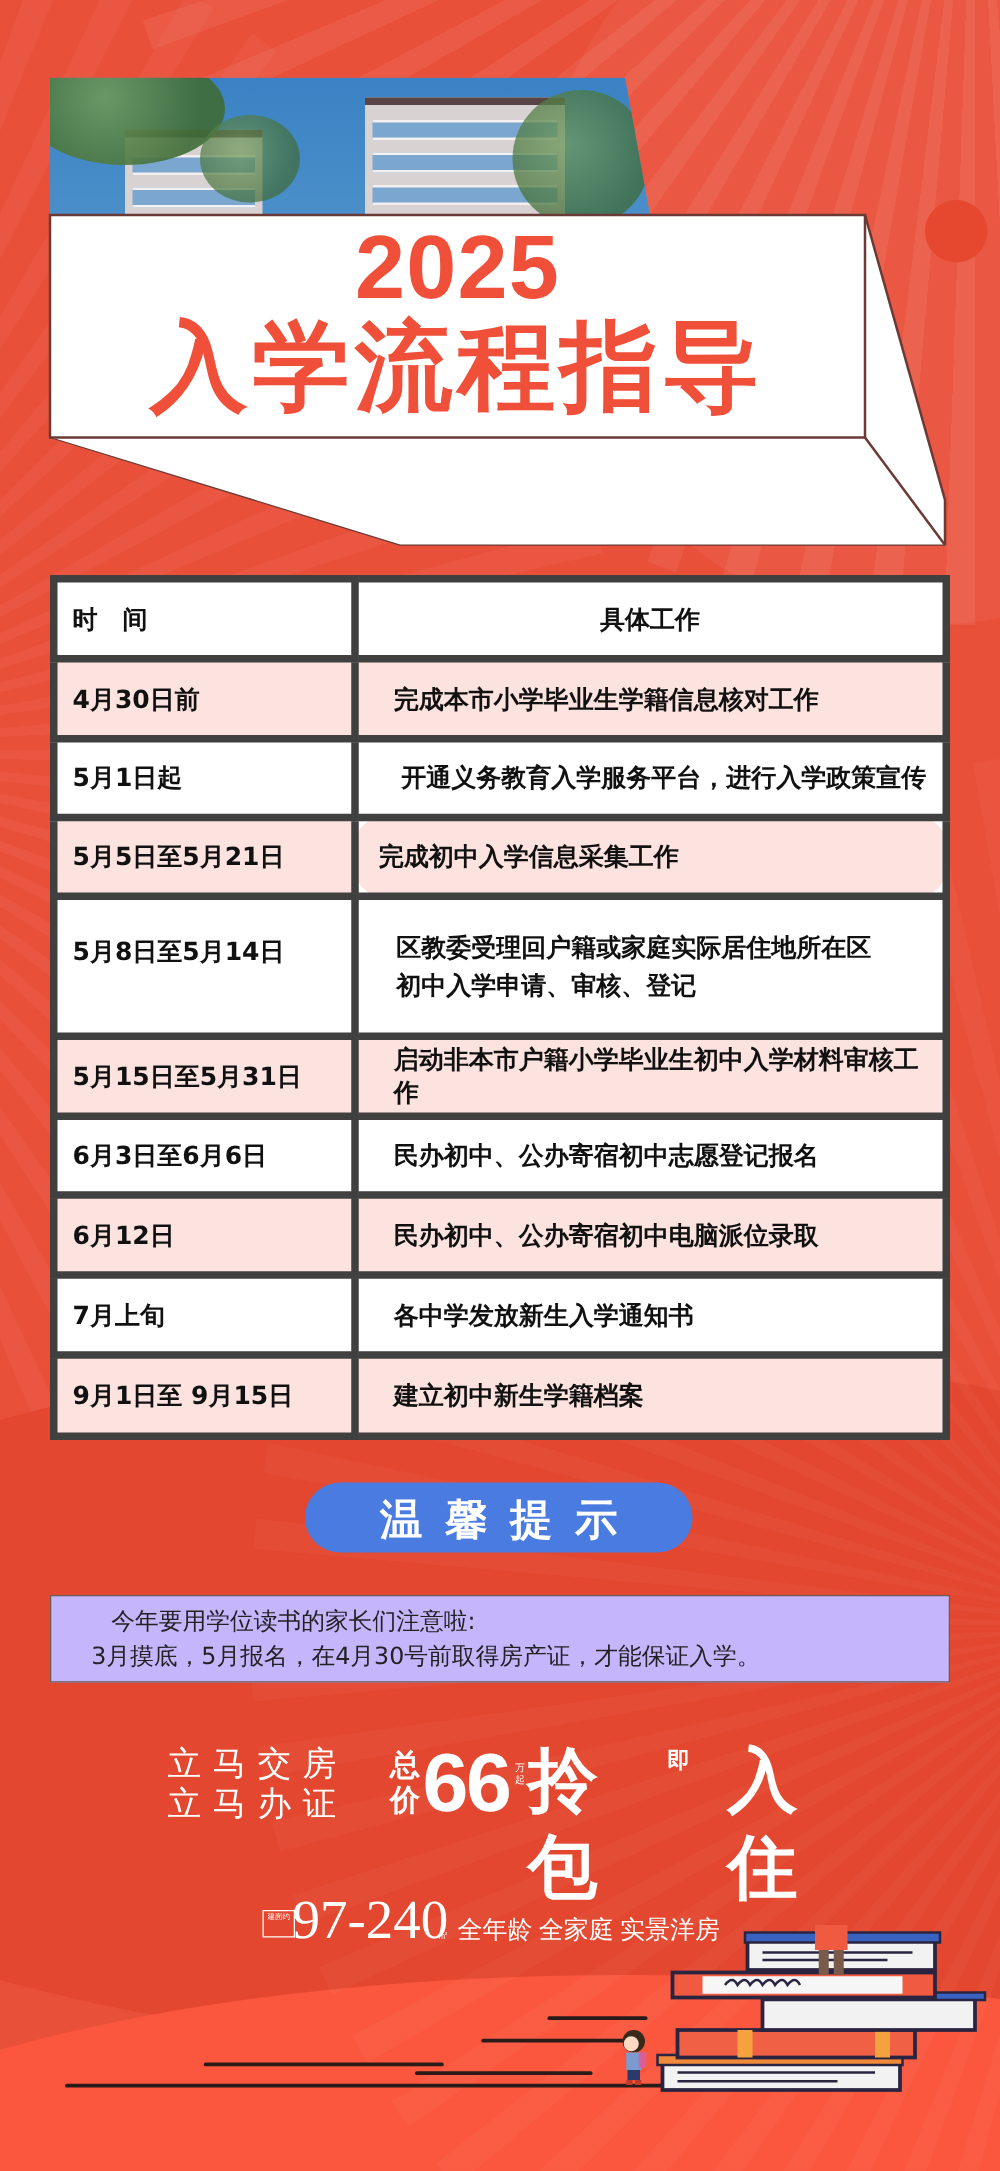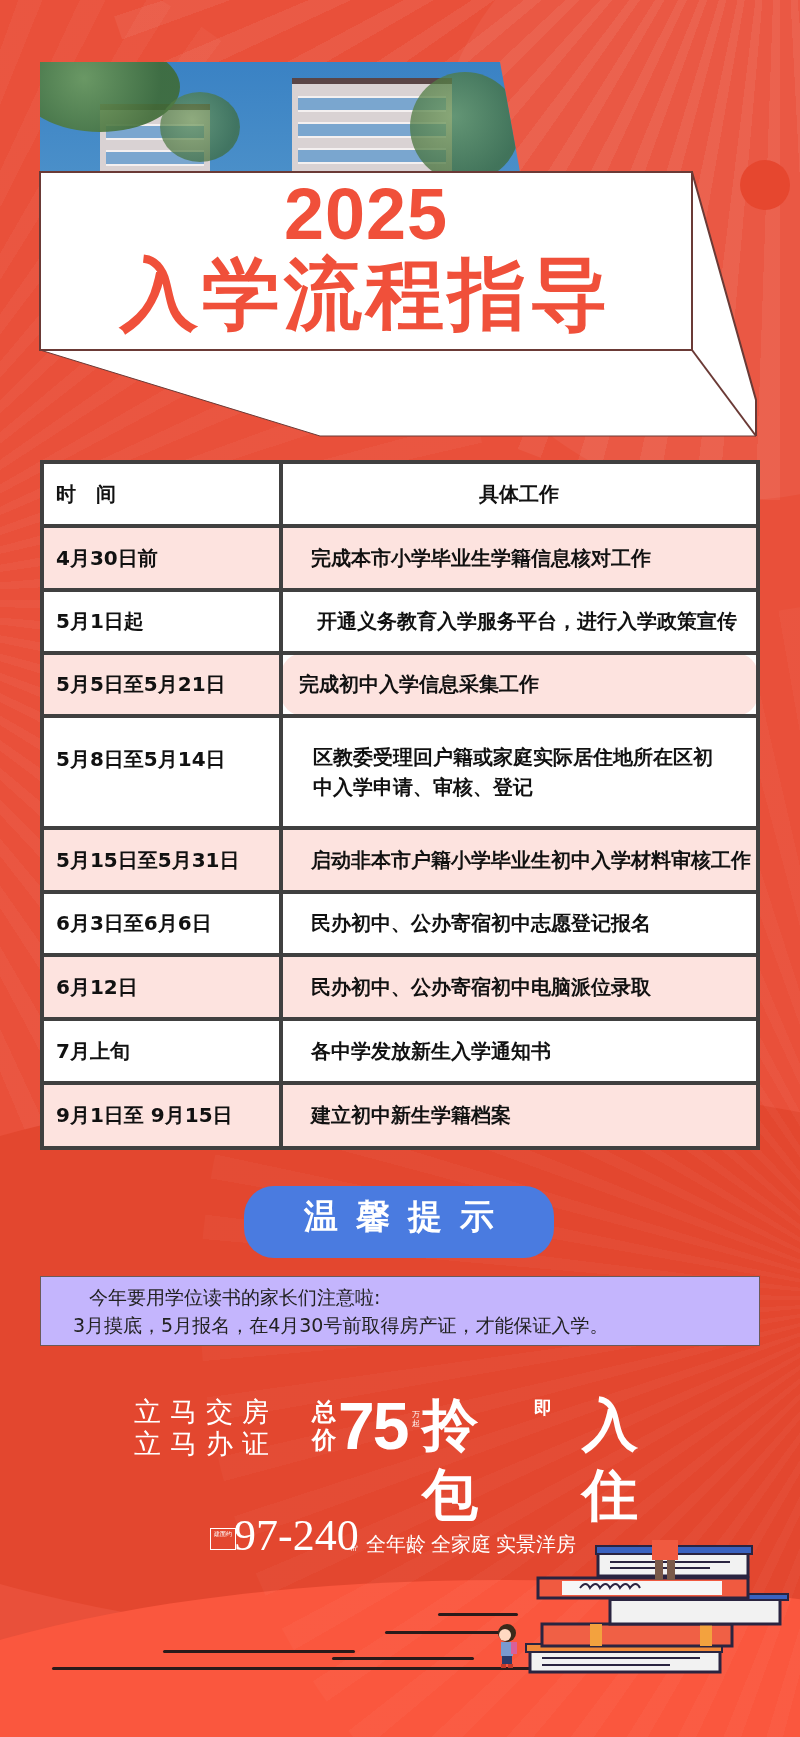--- a/index.html
+++ b/index.html
@@ -18,27 +18,27 @@
   .bldg{position:absolute;background:#d9d2d3;border-top:6px solid #5a4546;}
   .bldg .win{position:absolute;left:6px;right:6px;height:12px;background:#7aa6cf;border-top:2px solid #f4f0f0;border-bottom:2px solid #f4f0f0;}
   
   .banner-svg{position:absolute;left:0;top:0;}
   .title-year{position:absolute;left:40px;top:178px;width:652px;text-align:center;
     font-family:"Liberation Sans",sans-serif;font-weight:bold;font-size:72px;line-height:72px;color:#f0503a;letter-spacing:1px;}
   .title-main{position:absolute;left:40px;top:252px;width:652px;text-align:center;
     font-weight:bold;font-size:78px;line-height:84px;color:#f0503a;letter-spacing:4px;}
   
   .table{position:absolute;left:40px;top:460px;width:720px;border-collapse:collapse;background:#fff;}
-  .table td{border:4px solid #404040;font-weight:bold;font-size:20px;color:#111;vertical-align:middle;}
+  .table td{border:6px solid #404040;font-weight:bold;font-size:20px;color:#111;vertical-align:middle;}
   .table td.c1{width:222px;padding-left:12px;}
   .table td.c2{padding-left:28px;}
   .table tr.alt td{background:#fde3df;}
   .table tr.head td.c2{text-align:center;padding-left:0;}
   
-  .tip-pill{position:absolute;left:244px;top:1186px;width:310px;height:72px;border-radius:30px;background:#4a7be0;
+  .tip-pill{position:absolute;left:244px;top:1186px;width:310px;height:56px;border-radius:30px;background:#4a7be0;
     color:#fff;font-weight:bold;font-size:34px;line-height:60px;text-align:center;letter-spacing:18px;text-indent:18px;}
   .tip-box{position:absolute;left:40px;top:1276px;width:720px;height:70px;background:#c4b5fd;border:1px solid #6b5a58;box-sizing:border-box;
     padding:6px 0 0 48px;font-size:19px;line-height:28px;color:#222;}
   
   .promo{position:absolute;left:134px;top:1394px;height:70px;color:#fff;}
   .promo .left{position:absolute;left:0;top:2px;font-size:27px;line-height:32px;letter-spacing:9px;width:170px;}
   .promo .zong{position:absolute;left:178px;top:4px;font-weight:bold;font-size:24px;line-height:28px;width:28px;}
   .promo .num{position:absolute;left:204px;top:-8px;font-family:"Liberation Sans",sans-serif;font-weight:bold;font-size:66px;line-height:80px;letter-spacing:-2px;}
   .promo .wan{position:absolute;left:278px;top:16px;font-size:8px;line-height:9px;width:9px;}
   .promo .bao{position:absolute;left:288px;top:-4px;font-weight:bold;font-size:56px;line-height:70px;}
@@ -139,21 +139,21 @@
   <div>今年要用学位读书的家长们注意啦:</div>
   <div style="margin-left:-16px;">3月摸底，5月报名，在4月30号前取得房产证，才能保证入学。</div>
 </div>
 
 <div class="promo">
   <div class="left">
     <div>立马交房</div>
     <div>立马办证</div>
   </div>
   <div class="zong">总价</div>
-  <div class="num">75</div>
+  <div class="num">66</div>
   <div class="wan">万起</div>
   <div class="bao">拎包</div>
   <div class="ji">即</div>
   <div class="ruzhu">入住</div>
 </div>
 
 <div class="area">
   <div class="tiny">建面约</div>
   <div class="nums">97-240</div>
   <div class="unit">㎡</div>

